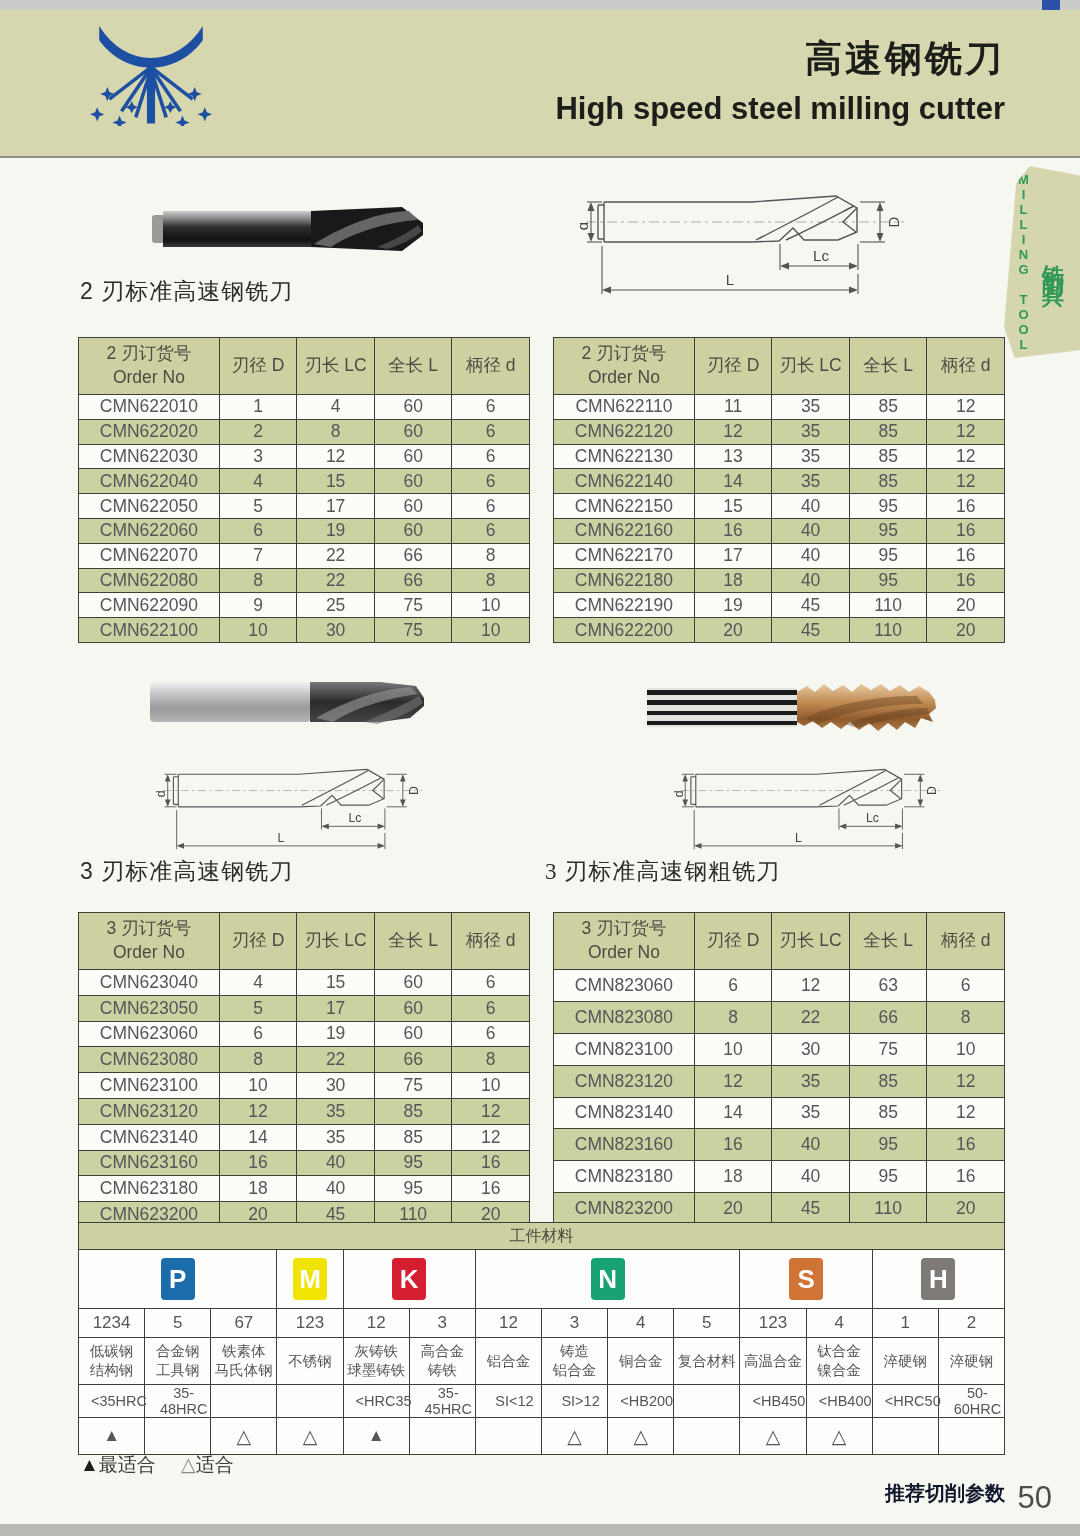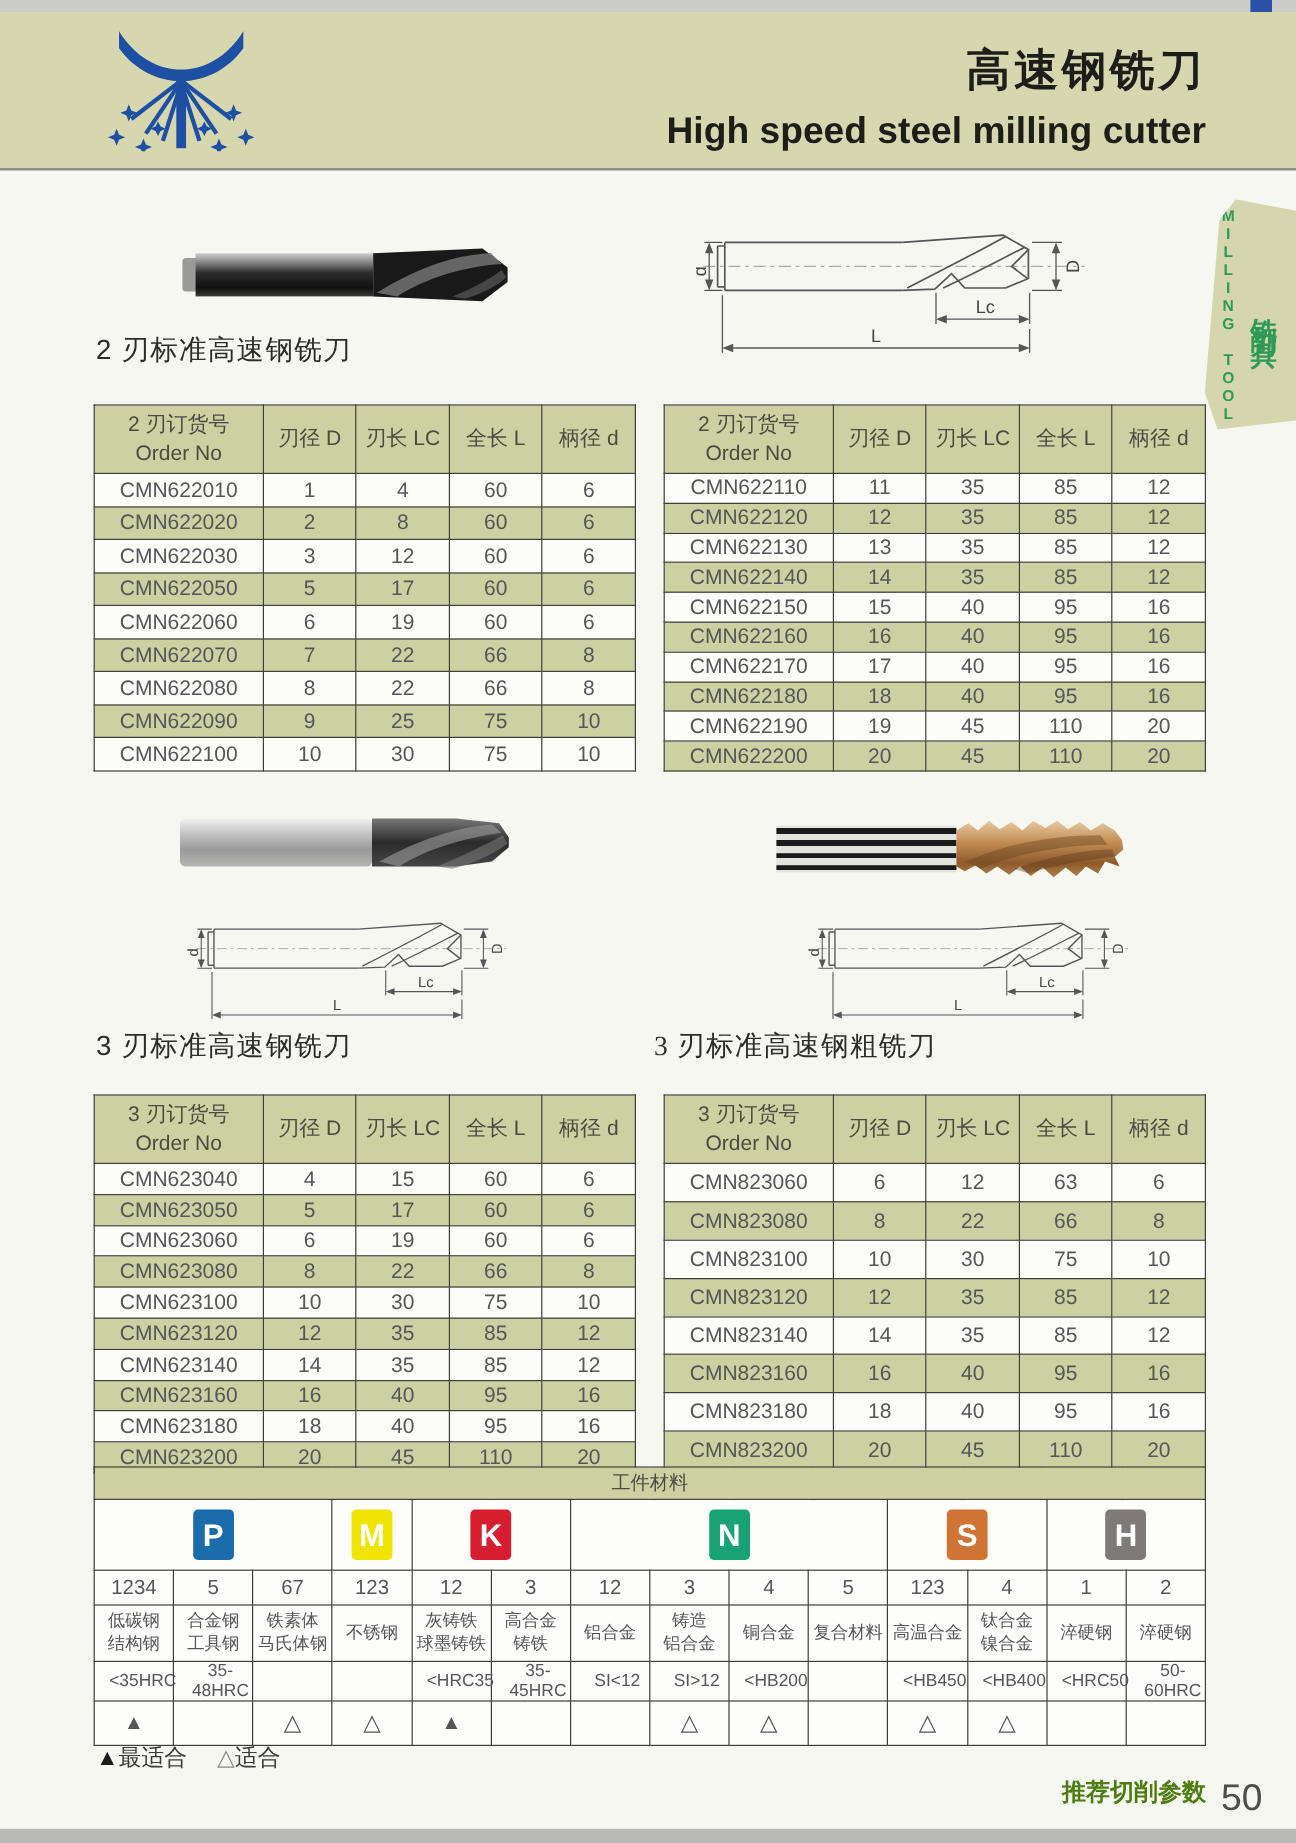--- a/index.html
+++ b/index.html
@@ -3,21 +3,21 @@
 <meta charset="utf-8">
 <style>
   html,body{margin:0;padding:0;}
   body{font-family:"Liberation Sans","DejaVu Sans",sans-serif;background:#e8e8e4;}
   .page{position:relative;width:1080px;height:1536px;background:#f7f7f2;overflow:hidden;}
 
   .top-bar{position:absolute;left:0;top:0;width:1080px;height:10px;background:#cbcbc9;}
   .bottom-bar{position:absolute;left:0;top:1524px;width:1080px;height:12px;background:#b9b9b6;}
   .corner-sq{position:absolute;left:1042px;top:0;width:18px;height:10px;background:#2b50a8;}
 
-  .header{position:absolute;left:0;top:10px;width:1080px;height:132px;background:#d7d7af;border-bottom:2px solid #90908a;box-sizing:border-box;}
+  .header{position:absolute;left:0;top:10px;width:1080px;height:148px;background:#d7d7af;border-bottom:2px solid #90908a;box-sizing:border-box;}
   .logo{position:absolute;left:85px;top:14px;width:132px;height:104px;}
   .titles{position:absolute;right:75px;top:24px;text-align:right;color:#1d1d1a;}
   .title-zh{font-size:37px;font-weight:bold;letter-spacing:3px;}
   .title-en{font-size:31px;font-weight:bold;margin-top:7px;}
 
   .side-tab{position:absolute;left:1004px;top:166px;width:76px;height:192px;background:#d6d6ae;
     clip-path:polygon(34% 0%,100% 5%,100% 96%,14% 100%,0% 84%,16% 9%);
     display:flex;align-items:center;justify-content:center;gap:7px;}
   .tab-en{writing-mode:vertical-rl;text-orientation:upright;font-size:13px;font-weight:bold;color:#2f9a58;}
   .tab-zh{writing-mode:vertical-rl;font-size:22px;font-weight:bold;color:#2f9a58;letter-spacing:7px;}
@@ -45,21 +45,21 @@
   #materials-table tr.m-names td{height:46px;font-size:14.5px;white-space:pre-line;line-height:1.3;}
   #materials-table tr.m-hard td{height:32px;font-size:14.5px;padding-left:12px;}
   #materials-table tr.m-suit td{height:36px;}
   .badge{display:inline-flex;align-items:center;justify-content:center;width:34px;height:42px;border-radius:4px;color:#fff;font-weight:bold;font-size:26px;}
   td.tri-solid{color:#1c1c1c;font-size:17px;}
   td.tri-hollow{color:#8a8a8a;font-size:19px;}
 
   .legend{position:absolute;left:80px;top:1452px;font-size:19px;color:#3a3a36;}
   .legend .sym-solid{color:#1c1c1c;}
   .legend .sym-hollow{color:#8a8a8a;margin-left:20px;}
-  .params-note{position:absolute;right:75px;top:1480px;font-size:20px;font-weight:bold;color:#4d7c0f;}
+  .params-note{position:absolute;right:75px;top:1480px;font-size:20px;font-weight:bold;color:#0f172a;}
   .page-number{position:absolute;right:28px;top:1480px;font-size:31px;color:#4d4d4b;}
 </style>
 </head>
 <body>
 
 <div class="page">
   <div class="top-bar"></div>
   <div class="corner-sq"></div>
 
   <header class="header">
@@ -187,20 +187,27 @@
             <td>CMN622020</td>
             <td>2</td>
             <td>8</td>
             <td>60</td>
             <td>6</td>
           </tr>
           <tr>
             <td>CMN622030</td>
             <td>3</td>
             <td>12</td>
+            <td>60</td>
+            <td>6</td>
+          </tr>
+          <tr>
+            <td>CMN622040</td>
+            <td>4</td>
+            <td>15</td>
             <td>60</td>
             <td>6</td>
           </tr>
           <tr>
             <td>CMN622050</td>
             <td>5</td>
             <td>17</td>
             <td>60</td>
             <td>6</td>
           </tr>

